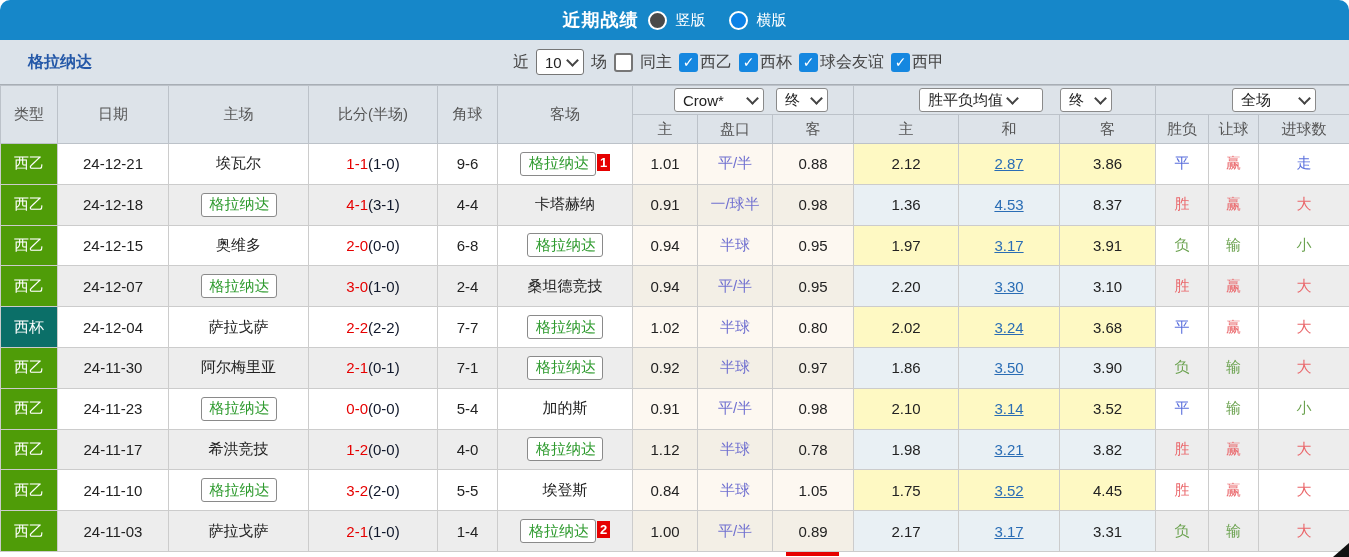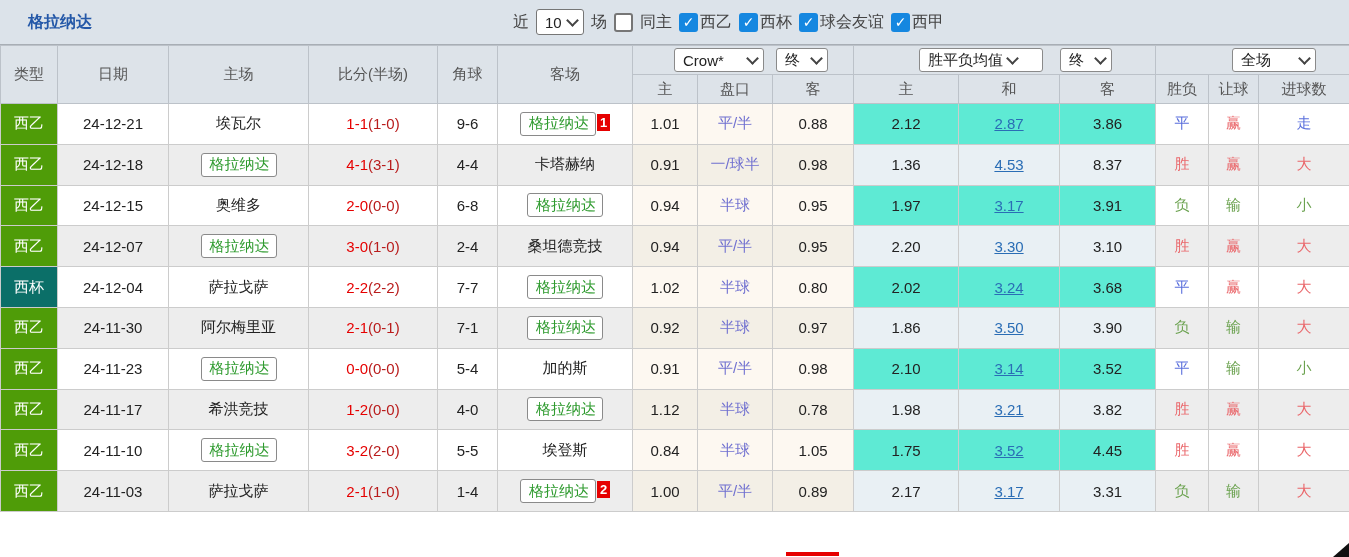--- a/index.html
+++ b/index.html
@@ -52,49 +52,56 @@
   .w-avg{width:124px;box-sizing:border-box;justify-content:flex-start;}
   .w-scope{width:84px;box-sizing:border-box;justify-content:space-between;}
 
   tbody tr{height:40.8px;}
   tbody td{border:1px solid #ccc;text-align:center;font-size:15px;color:#222;
            overflow:hidden;white-space:nowrap;}
   tr.o .plain{background:#fff;}
   tr.e .plain{background:#ededed;}
   tr.o .cream{background:#fdf8f1;}
   tr.e .cream{background:#f3efe6;}
-  tr.o .pblue{background:#5eead4;}
+  tr.o .pblue{background:#fef9c3;}
   tr.e .pblue{background:#e9f0f4;}
   td.type-cell{color:#fff;font-size:15px;}
   td.type-cell.green{background:var(--league_green);}
   td.type-cell.teal{background:var(--league_teal);}
   .tname{color:#222;}
   .tname.sel{color:var(--team_green);}
   .rbadge{background:var(--badge_red);color:#fff;font-size:13px;font-weight:bold;
           display:inline-block;height:17px;line-height:17px;padding:0 3px;margin-left:1px;
           vertical-align:top;margin-top:2px;}
   .ft{color:var(--score_red);}
-  .ht{color:#b91c1c;}
+  .ht{color:#0f172a;}
   td.handicap{color:var(--handicap_purple);}
   td.avgmid{color:var(--avg_blue);text-decoration:underline;}
   td.rs{font-size:15px;}
   .t-red{color:var(--result_red);}
   .t-blue{color:var(--result_blue);}
   .t-green{color:var(--result_green);}
 
   
   .redbar{position:absolute;left:786px;top:552px;width:53px;height:4px;background:var(--badge_red);}
   .cursor{position:absolute;right:0;bottom:0;width:0;height:0;
           border-left:16px solid transparent;border-bottom:14px solid #111;}
 </style>
 </head>
 <body>
 
 <div id="app">
 
+  <div class="topbar">
+    <span class="title">近期战绩</span>
+    <span class="radio dark"></span>
+    <span class="rlabel">竖版</span>
+    <span class="radio blue"></span>
+    <span class="rlabel" style="margin-right:0">横版</span>
+  </div>
 
   <div class="filterbar">
     <div class="teamtitle">格拉纳达</div>
     <div class="controls">
       <span>近</span>
       <span class="sel count">
         <span>10</span>
         <i class="chev"></i>
       </span>
       <span>场</span>

